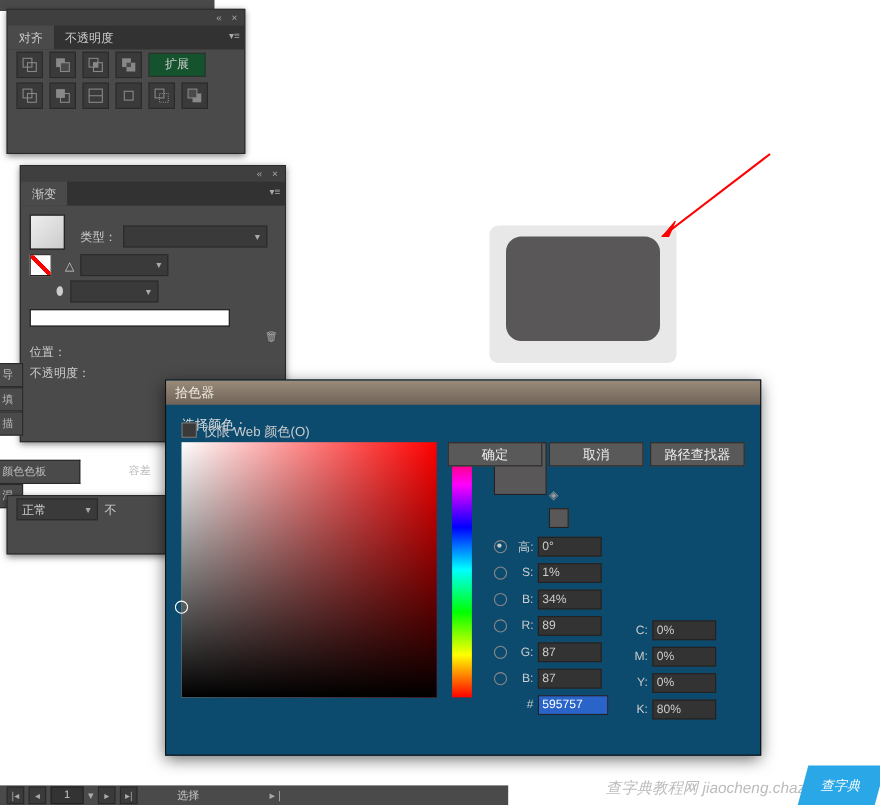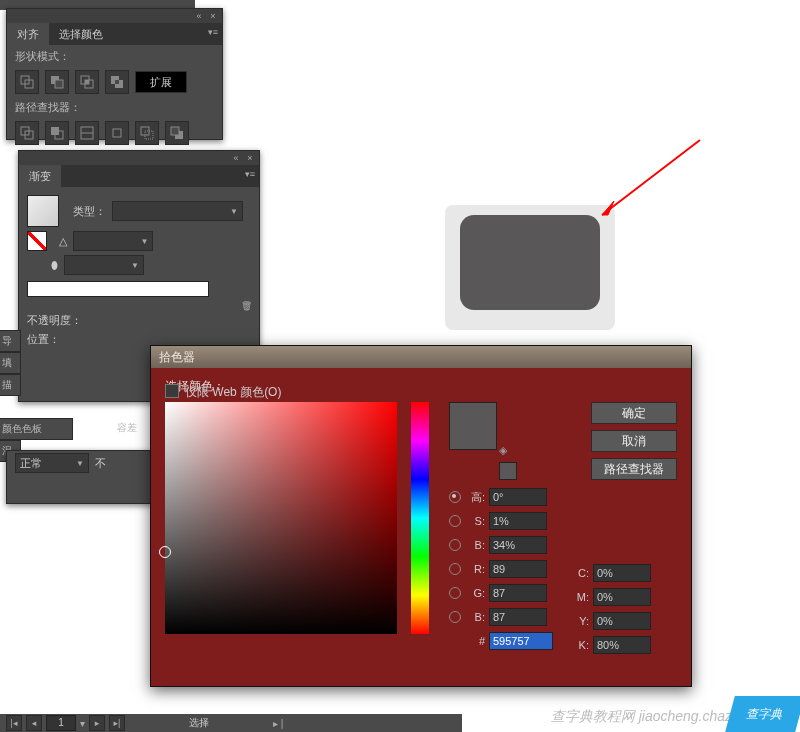--- a/index.html
+++ b/index.html
@@ -7,44 +7,44 @@
 .panel{position:absolute;background:#4a4a4a;border:1px solid #2a2a2a;box-shadow:0 2px 6px rgba(0,0,0,.5)}
 .panel-hdr{height:14px;background:#3f3f3f;display:flex;justify-content:flex-end;align-items:center;gap:4px;padding:0 4px}
 .hdr-icon{width:10px;height:10px;color:#aaa;line-height:10px;text-align:center;font-size:9px}
 .tabs{display:flex;background:#323232;height:22px}
 .tab{padding:4px 10px;color:#ccc;font-size:11px}
 .tab.active{background:#4a4a4a}
 .section-label{color:#bbb;font-size:11px;padding:4px 8px}
 .row{display:flex;align-items:center;gap:6px;padding:2px 8px}
 .icon-btn{width:22px;height:22px;background:#3a3a3a;border:1px solid #2a2a2a;display:flex;align-items:center;justify-content:center;color:#888;font-size:10px}
 .icon-btn svg{width:14px;height:14px}
-.wide-btn{width:50px;height:20px;background:#000000;border:1px solid #2f2f2f;color:#ccc;font-size:11px;text-align:center;line-height:20px}
+.wide-btn{width:50px;height:20px;background:#14532d;border:1px solid #2f2f2f;color:#ccc;font-size:11px;text-align:center;line-height:20px}
 .dropdown{height:18px;background:#3a3a3a;border:1px solid #2a2a2a;display:flex;align-items:center;justify-content:space-between;padding:0 4px;color:#ccc;font-size:11px}
 .dropdown .arrow{font-size:8px;color:#aaa}
 .swatch{width:30px;height:30px;background:linear-gradient(135deg,#eee,#ccc);border:1px solid #222}
 .swatch-sm{width:18px;height:18px;background:#fff;border:1px solid #222;position:relative}
 .swatch-sm.none:after{content:"";position:absolute;inset:0;background:linear-gradient(45deg,transparent 43%,red 43%,red 57%,transparent 57%)}
 .grad-bar{width:180px;height:14px;background:linear-gradient(90deg,#fff,#fff);border:1px solid #222;margin:4px 8px}
 .small-select{width:70px}
 .canvas-shape{position:absolute;left:445px;top:205px;width:170px;height:125px;background:#e8e8e8;border-radius:8px}
 .canvas-inner{position:absolute;left:460px;top:215px;width:140px;height:95px;background:#595757;border-radius:14px}
 .arrow-anno{position:absolute;left:590px;top:135px;stroke:red;fill:red}
 
-.dialog{position:absolute;left:150px;top:345px;width:540px;height:340px;background:#7f1d1d;border:1px solid #111;box-shadow:0 4px 14px rgba(0,0,0,.6)}
+.dialog{position:absolute;left:150px;top:345px;width:540px;height:340px;background:#0c4a6e;border:1px solid #111;box-shadow:0 4px 14px rgba(0,0,0,.6)}
 .dialog-title{height:22px;background:linear-gradient(#9a8b7a,#6f6358);padding:0 8px;color:#f0e8df;font-size:12px;display:flex;align-items:center}
 .dialog-body{position:relative;padding:10px 14px}
 .dlg-label{color:#ddd;font-size:12px;margin-bottom:8px}
 .sv-field{position:absolute;left:14px;top:34px;width:232px;height:232px;background:linear-gradient(to top,#000,transparent),linear-gradient(to right,#fff,red)}
 .sv-cursor{position:absolute;width:10px;height:10px;border:1px solid #fff;border-radius:50%;left:0px;top:150px;transform:translate(-50%,-50%)}
 .hue-strip{position:absolute;left:260px;top:34px;width:18px;height:232px;background:linear-gradient(to bottom,red,magenta,blue,cyan,lime,yellow,red)}
 .preview{position:absolute;left:298px;top:34px;width:46px;height:46px;background:#595757;border:1px solid #222}
 .cube{position:absolute;left:348px;top:76px;color:#999}
 .swatch-old{position:absolute;left:348px;top:94px;width:16px;height:16px;background:#595757;border:1px solid #222}
 .btn{width:84px;height:20px;background:#595959;border:1px solid #2b2b2b;color:#eee;font-size:12px;text-align:center;line-height:20px}
-.btns{position:absolute;right:14px;top:34px;display:flex;flex-direction:column;gap:6px}
+.btns{position:absolute;right:14px;top:34px;display:flex;flex-direction:row;gap:6px}
 .fields{position:absolute;left:298px;top:120px;display:flex;flex-direction:column;gap:6px}
 .fields2{position:absolute;left:420px;top:196px;display:flex;flex-direction:column;gap:6px}
 .frow{display:flex;align-items:center;gap:4px}
 .flab{width:18px;text-align:right;color:#ccc}
 .finp{width:50px;height:16px;background:#333;border:1px solid #222;color:#ccc;padding:0 3px;font-size:11px}
 .finp.sel{background:#2a64c8;color:#fff}
 .radio{width:10px;height:10px;border:1px solid #888;border-radius:50%;display:inline-block;margin-right:2px}
 .radio.on:after{content:"";display:block;width:4px;height:4px;background:#ccc;border-radius:50%;margin:2px}
 .webonly{position:absolute;left:14px;bottom:12px;display:flex;align-items:flex-start;gap:6px;color:#ccc;font-size:12px}
 .chk{width:12px;height:12px;border:1px solid #777;background:#3a3a3a}
@@ -62,25 +62,24 @@
 
 <div class="bg-left"></div>
 
 <div class="panel" style="left:6px;top:8px;width:215px;height:130px">
   <div class="panel-hdr">
     <span class="hdr-icon">«</span>
     <span class="hdr-icon">×</span>
   </div>
   <div class="tabs">
     <div class="tab active">对齐</div>
-    <div class="tab">选择颜色</div>
+    <div class="tab">不透明度</div>
     <div style="flex:1"></div>
     <span class="hdr-icon" style="margin:4px 4px 0 0">▾≡</span>
   </div>
-  <div class="section-label">形状模式：</div>
   <div class="row">
     <div class="icon-btn">
         <svg viewBox="0 0 14 14">
           <rect x="1" y="1" width="8" height="8" fill="none" stroke="#888"></rect>
           <rect x="5" y="5" width="8" height="8" fill="none" stroke="#888"></rect>
         </svg>
       </div>
     <div class="icon-btn">
         <svg viewBox="0 0 14 14">
           <rect x="1" y="1" width="8" height="8" fill="#888"></rect>
@@ -96,21 +95,20 @@
       </div>
     <div class="icon-btn">
         <svg viewBox="0 0 14 14">
           <rect x="1" y="1" width="8" height="8" fill="#888"></rect>
           <rect x="5" y="5" width="8" height="8" fill="#888"></rect>
           <rect x="5" y="5" width="4" height="4" fill="#4a4a4a"></rect>
         </svg>
       </div>
     <div class="wide-btn">扩展</div>
   </div>
-  <div class="section-label">路径查找器：</div>
   <div class="row">
     <div class="icon-btn">
         <svg viewBox="0 0 14 14">
           <rect x="1" y="1" width="8" height="8" fill="none" stroke="#888"></rect>
           <rect x="5" y="5" width="8" height="8" fill="none" stroke="#888"></rect>
         </svg>
       </div>
     <div class="icon-btn">
         <svg viewBox="0 0 14 14">
           <rect x="1" y="1" width="8" height="8" fill="#888"></rect>
@@ -146,21 +144,21 @@
 <div class="panel" style="left:18px;top:150px;width:240px;height:250px">
   <div class="panel-hdr">
     <span class="hdr-icon">«</span>
     <span class="hdr-icon">×</span>
   </div>
   <div class="tabs">
     <div class="tab active">渐变</div>
     <div style="flex:1"></div>
     <span class="hdr-icon" style="margin:4px 4px 0 0">▾≡</span>
   </div>
-  <div class="row" style="align-items:center;margin-top:6px">
+  <div class="row" style="align-items:flex-end;margin-top:6px">
     <div class="swatch"></div>
     <div style="flex:1">
       <div class="row">
           <span>类型：</span>
         <div class="dropdown" style="flex:1">
             <span></span>
             <span class="arrow">▼</span>
           </div>
       </div>
     </div>
@@ -179,24 +177,24 @@
     <div class="dropdown small-select">
         <span></span>
         <span class="arrow">▼</span>
       </div>
   </div>
   <div class="grad-bar"></div>
   <div style="display:flex;justify-content:flex-end;padding:0 8px">
       <span class="hdr-icon">🗑</span>
     </div>
   <div class="row">
+      <span>位置：</span>
+    </div>
+  <div class="row">
       <span>不透明度：</span>
-    </div>
-  <div class="row">
-      <span>位置：</span>
     </div>
 </div>
 
 <div class="edge" style="top:330px">导</div>
 <div class="edge" style="top:352px">填</div>
 <div class="edge" style="top:374px">描</div>
 <div class="edge" style="top:418px;width:70px">颜色色板</div>
 <div class="edge" style="top:418px;left:115px;width:35px;border:none;background:none">容差</div>
 <div class="edge" style="top:440px">混</div>
 
@@ -298,18 +296,18 @@
   </div>
 </div>
 
 <div class="bottombar">
   <div class="pager">|◂</div>
   <div class="pager">◂</div>
   <div class="pgnum">1</div>
   <span style="color:#aaa">▾</span>
   <div class="pager">▸</div>
   <div class="pager">▸|</div>
-  <span style="margin-left:60px">选择</span>
+  <span style="margin-left:32px">选择</span>
   <span style="margin-left:60px;color:#aaa">▸ |</span>
 </div>
 
 <div class="watermark">查字典教程网  jiaocheng.chazidian.com</div>
 <div class="wm2">查字典</div>
 
 </body></html>

